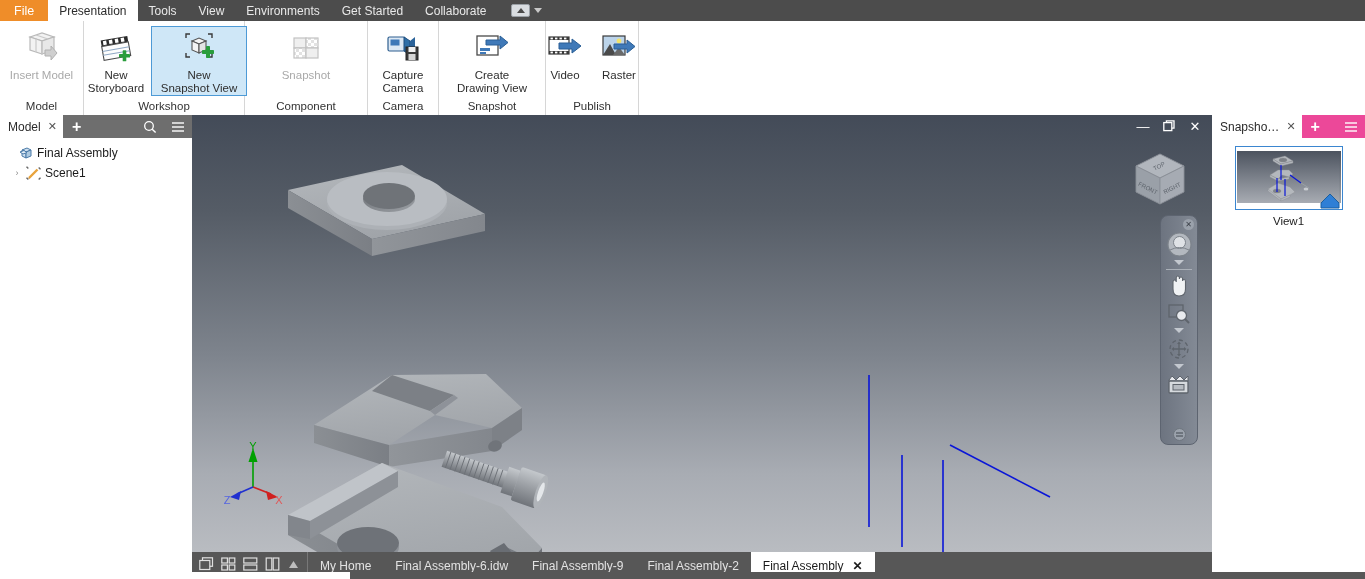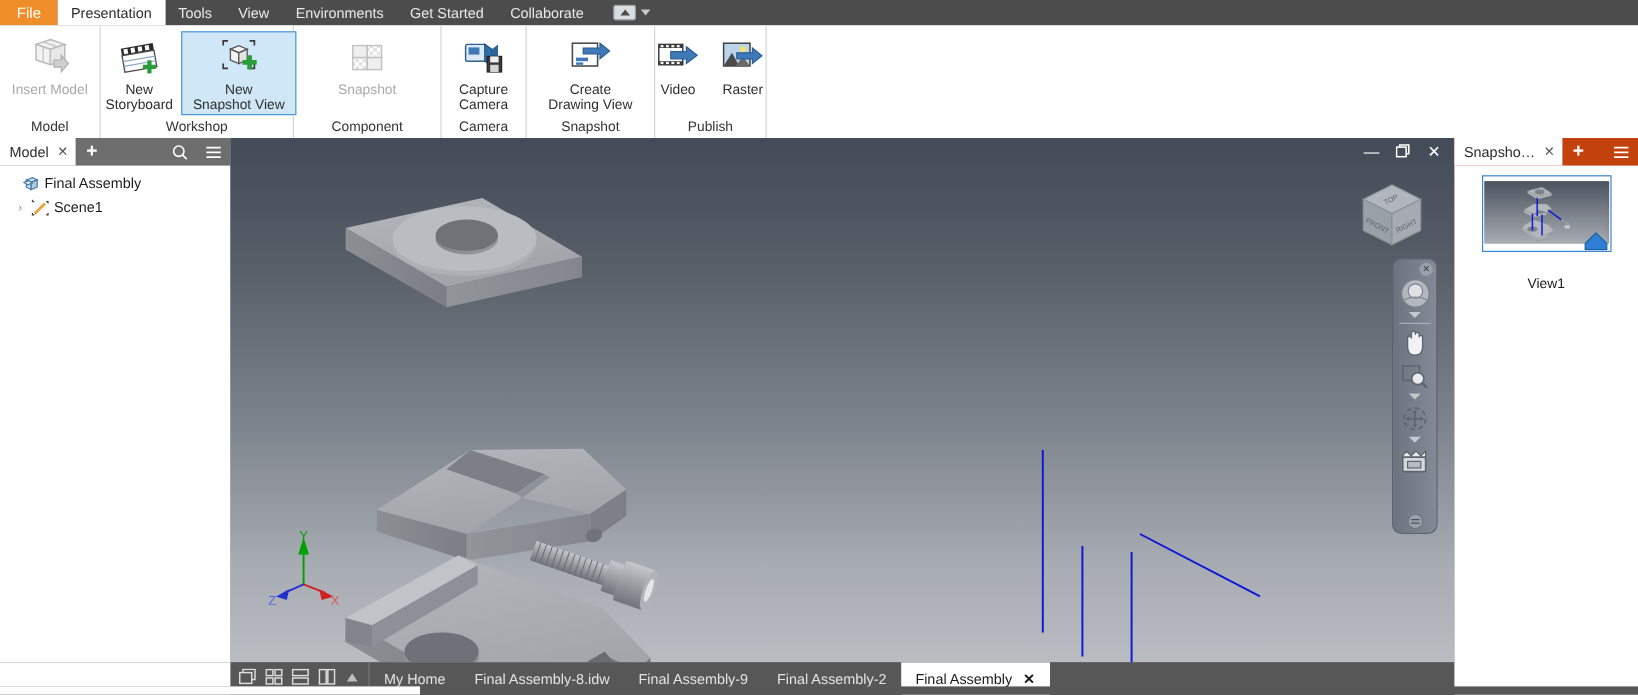--- a/index.html
+++ b/index.html
@@ -70,25 +70,25 @@
   .triad{position:absolute;left:28px;bottom:48px;width:70px;height:62px;}
 
   
   .doctabs{position:absolute;left:192px;top:552px;width:1020px;height:27px;background:#575757;display:flex;align-items:stretch;}
   .winicons{display:flex;align-items:center;gap:7px;padding:0 7px;border-right:1px solid #787878;}
   .dtab{display:flex;align-items:center;padding:0 12px;color:#e3e3e3;font-size:12px;white-space:nowrap;}
   .dtab.active{background:#fff;color:#1b1b1b;gap:9px;}
 
   
   .snap{position:absolute;left:1212px;top:115px;width:153px;height:464px;background:#fff;}
-  .snap-tabs{height:23px;background:#c2410c;display:flex;align-items:stretch;}
+  .snap-tabs{height:23px;background:#ec4899;display:flex;align-items:stretch;}
   .snap-body{padding:8px 0 0;display:flex;flex-direction:column;align-items:center;}
   .snap-thumb{width:104px;height:60px;border:1px solid #3b86d0;background:#fff;padding:1px;position:relative;}
   .snap-thumb-inner{width:100%;height:52px;margin-top:3px;background:linear-gradient(to bottom,#4c535f,#9fa4ab);position:relative;}
-  .snap-label{font-size:11.5px;color:#1b1b1b;margin-top:21px;}
+  .snap-label{font-size:11.5px;color:#1b1b1b;margin-top:5px;}
 
   
   .left-bottom{position:absolute;left:0;top:552px;width:192px;height:27px;background:#fff;}
   .bottom-strip{position:absolute;left:0;top:572px;width:1365px;height:7px;background:#575757;}
   .bottom-strip-l{position:absolute;left:0;top:572px;width:350px;height:7px;background:#fff;}
 </style>
 </head>
 <body>
 
 <div class="app">
@@ -576,21 +576,21 @@
       <span>
         <svg width="13" height="13" viewBox="0 0 13 13">
             <polygon points="6.5,3 11,10 2,10" fill="#bdbdbd"></polygon>
           </svg>
       </span>
     </div>
     <div class="dtab">
         <span>My Home</span>
       </div>
     <div class="dtab">
-        <span>Final Assembly-8.idw</span>
+        <span>Final Assembly-6.idw</span>
       </div>
     <div class="dtab">
         <span>Final Assembly-9</span>
       </div>
     <div class="dtab">
         <span>Final Assembly-2</span>
       </div>
     <div class="dtab active">
       <span>Final Assembly</span>
       <span style="font-size:12px;font-weight:bold">✕</span>

